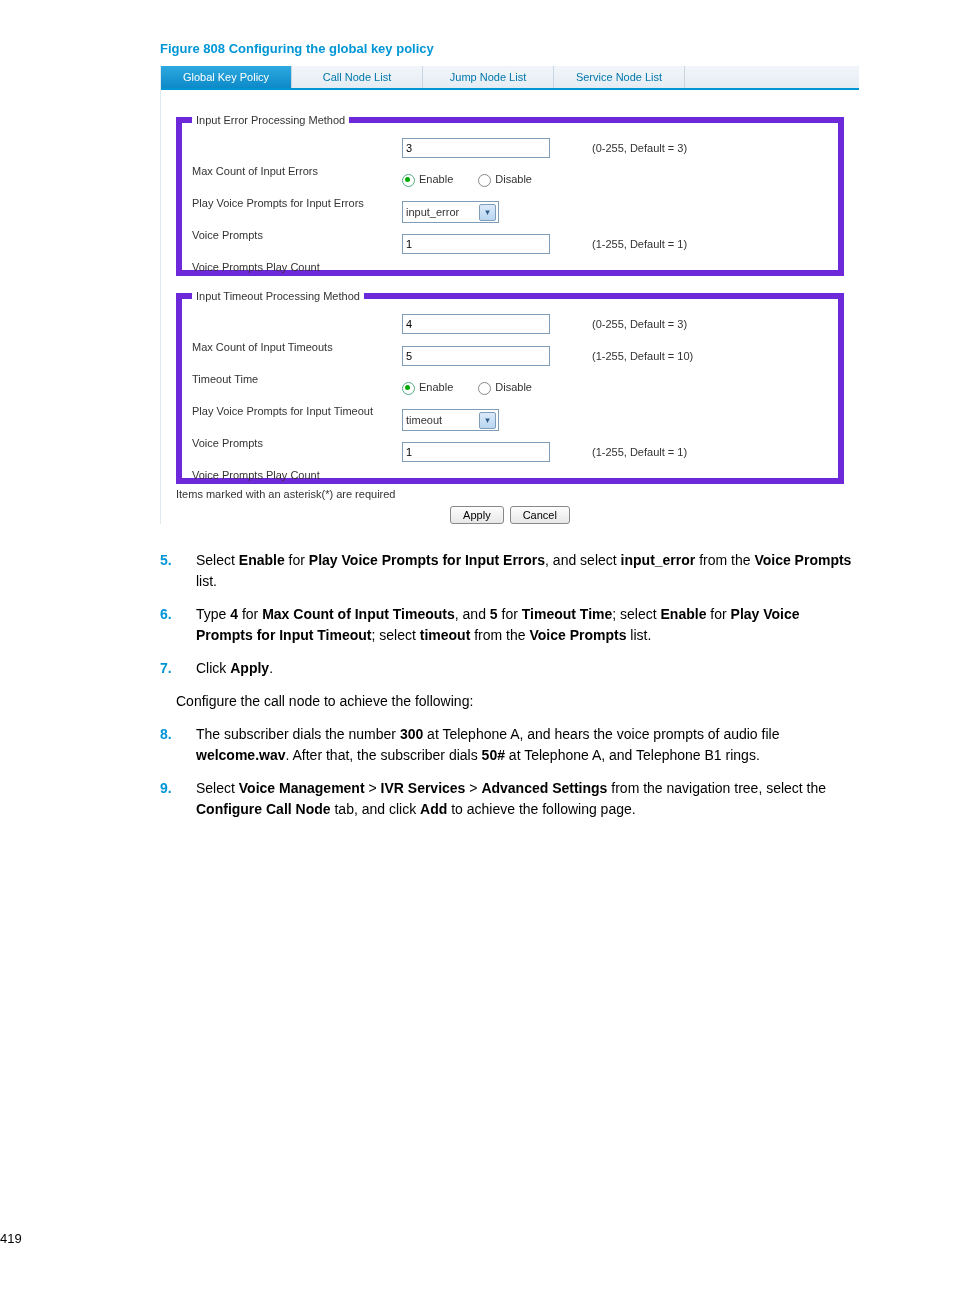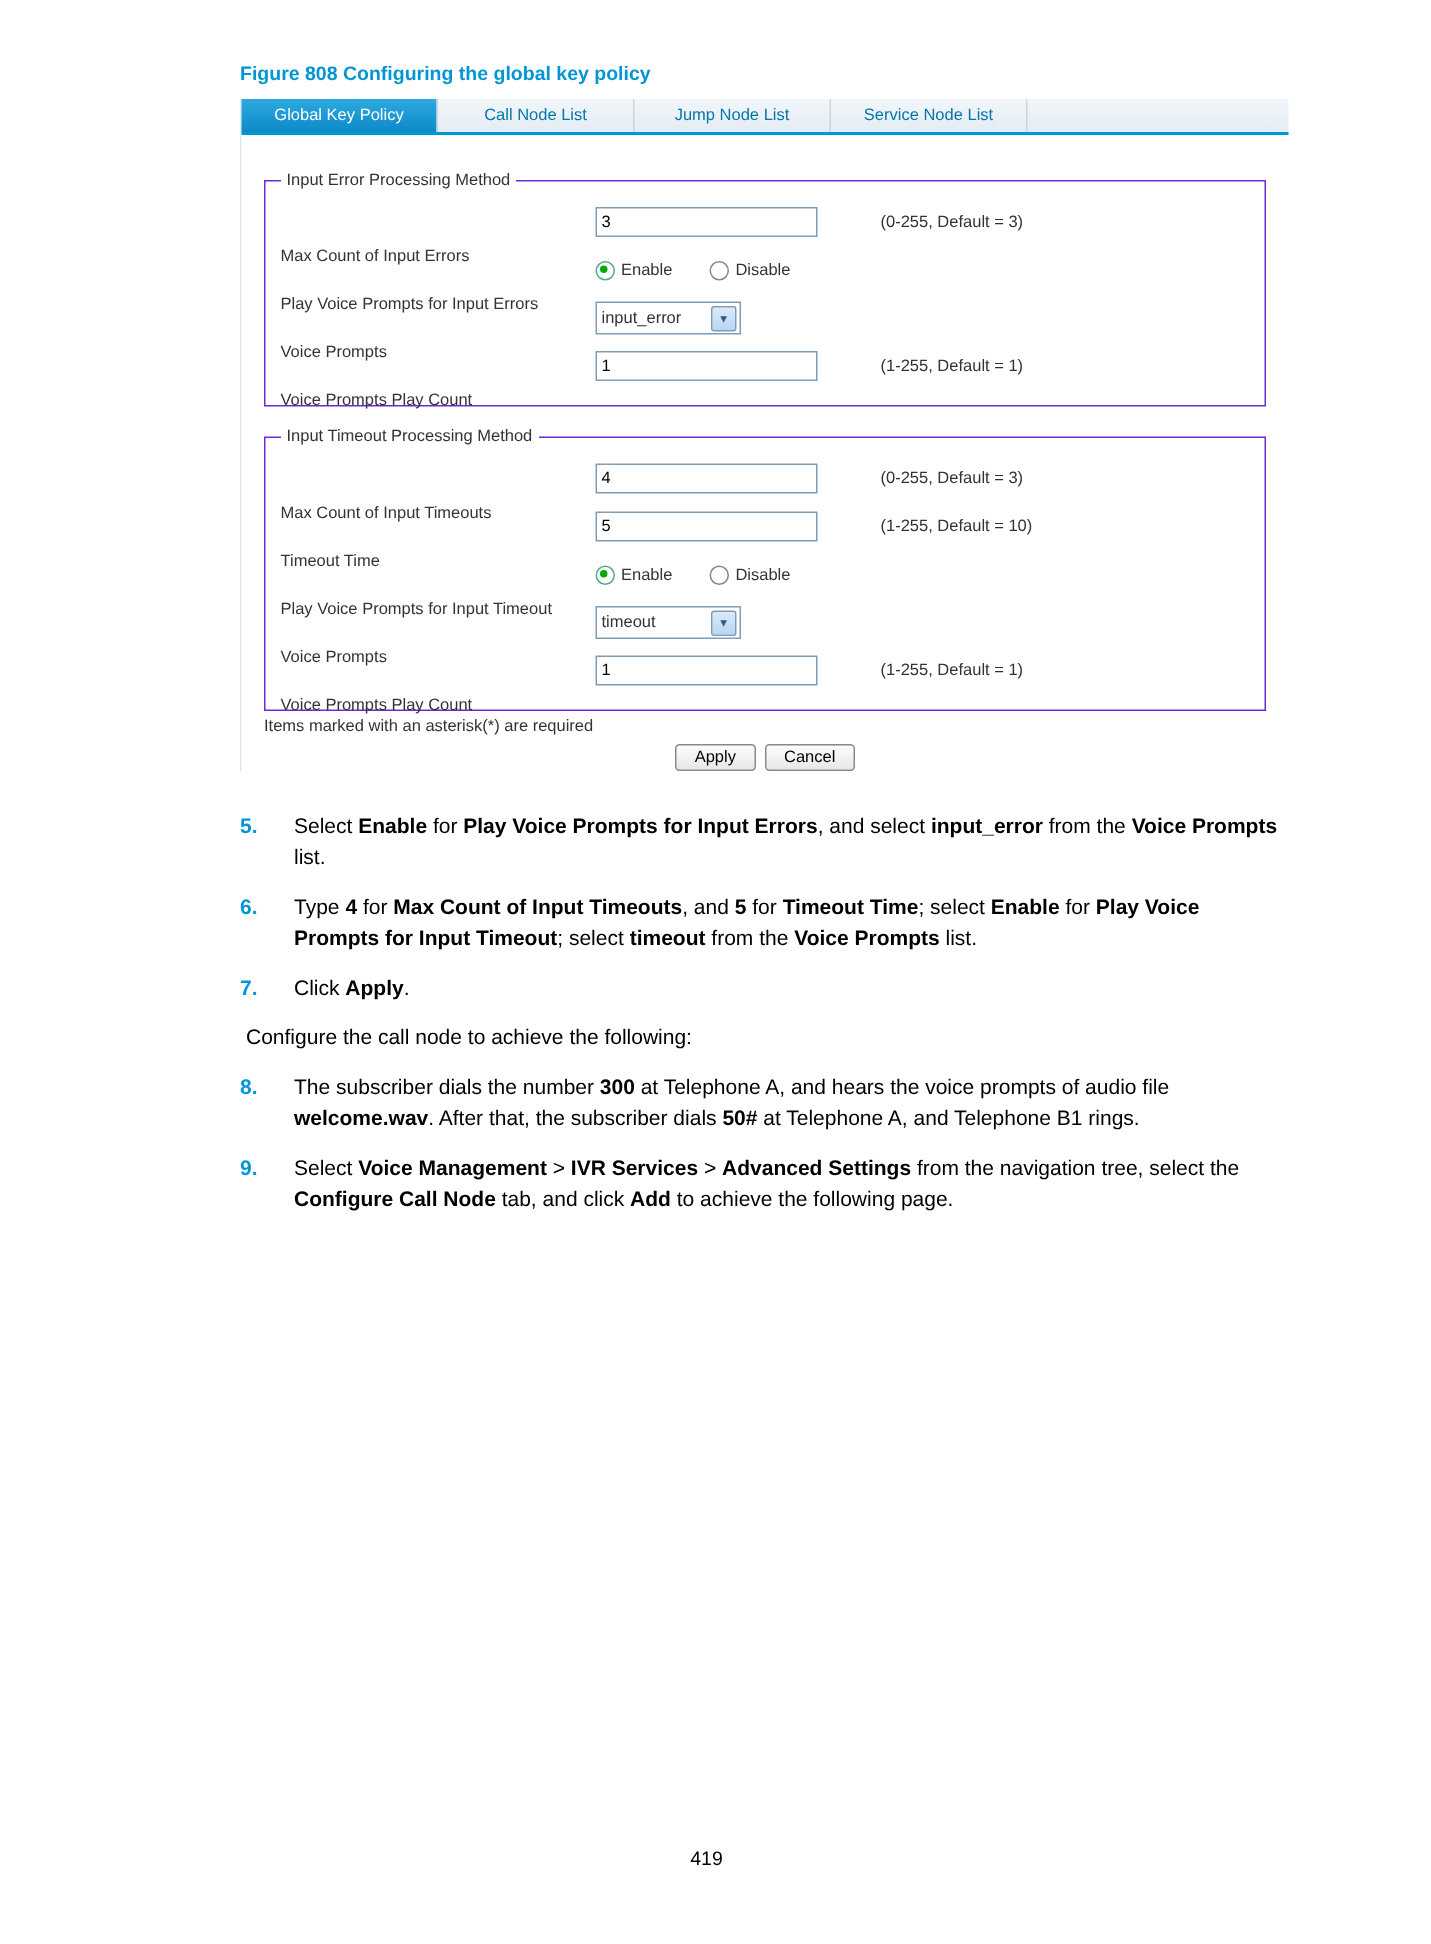--- a/index.html
+++ b/index.html
@@ -42,21 +42,21 @@
   .tab.active {
     background: linear-gradient(#2ea9e0, #0c8ac8);
     color: #fff;
   }
   .panel-body {
     padding: 10px 15px 0 15px;
     font-size: 11px;
     color: #333;
   }
   fieldset {
-    border: 1px solid #6d28d9;
+    border: 6px solid #6d28d9;
     margin: 14px 0 0 0;
     padding: 6px 10px 10px 10px;
   }
   legend {
     font-size: 11px;
     color: #333;
     padding: 0 4px;
   }
   .form-row {
     display: flex;
@@ -142,28 +142,27 @@
     color: #0096d6;
     font-weight: bold;
     width: 36px;
     flex-shrink: 0;
   }
   .body-text {
     flex: 1;
     color: #000;
   }
   .intro-line {
-    margin: 6px 0 12px 4px;
+    margin: 6px 0 12px 16px;
     font-size: 14px;
   }
   .pagenum {
     position: absolute;
     bottom: 50px;
     left: 0; right: 12px;
-    text-align: center;
     font-size: 13px;
   }
 </style>
 </head>
 <body>
 
 <div class="page">
 
   <div class="fig-title">Figure 808 Configuring the global key policy</div>
 

